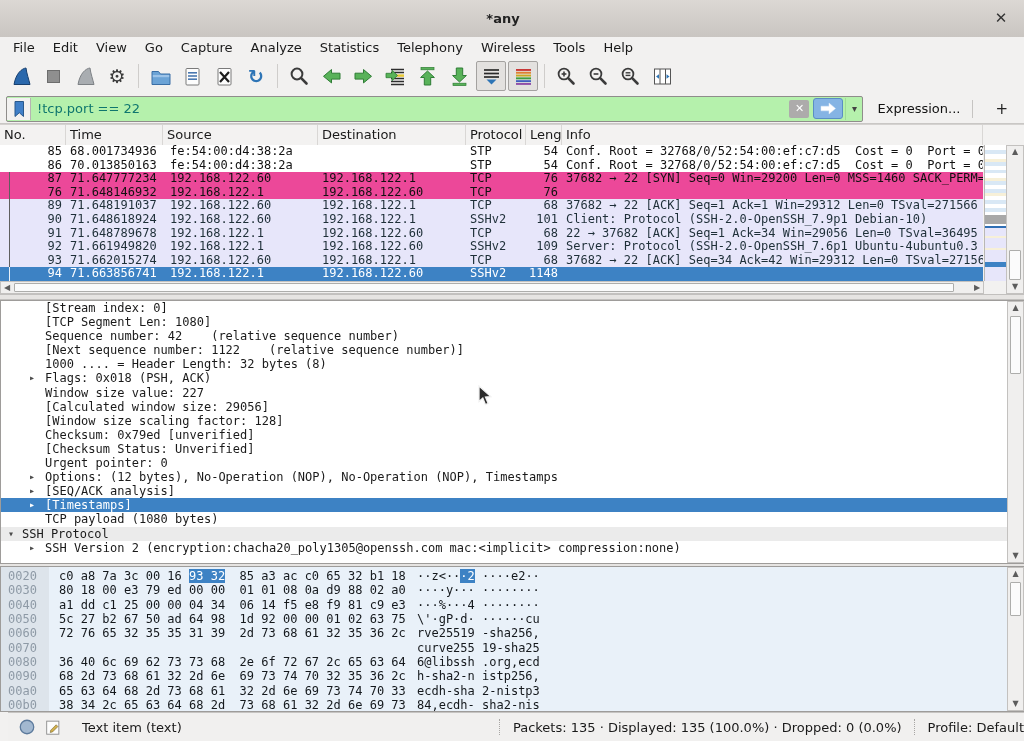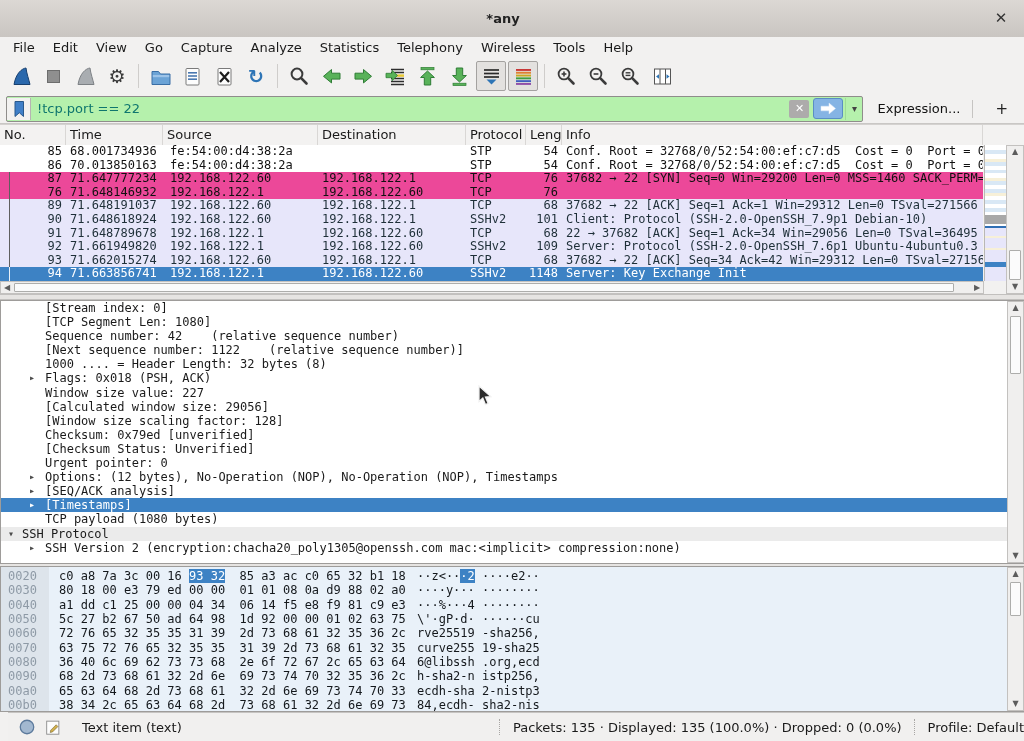--- a/index.html
+++ b/index.html
@@ -312,21 +312,21 @@
   <div id="plist-rows">
       <div class="prow mono white"><span class="c-no">85</span><span class="c-time">68.001734936</span><span class="c-src">fe:54:00:d4:38:2a</span><span class="c-dst"></span><span class="c-proto">STP</span><span class="c-len">54</span><span class="c-info">Conf. Root = 32768/0/52:54:00:ef:c7:d5  Cost = 0  Port = 0x8001</span></div>
       <div class="prow mono white"><span class="c-no">86</span><span class="c-time">70.013850163</span><span class="c-src">fe:54:00:d4:38:2a</span><span class="c-dst"></span><span class="c-proto">STP</span><span class="c-len">54</span><span class="c-info">Conf. Root = 32768/0/52:54:00:ef:c7:d5  Cost = 0  Port = 0x8001</span></div>
       <div class="prow mono gray"><div class="tick"></div><span class="c-no">87</span><span class="c-time">71.647777234</span><span class="c-src">192.168.122.60</span><span class="c-dst">192.168.122.1</span><span class="c-proto">TCP</span><span class="c-len">76</span><span class="c-info">37682 → 22 [SYN] Seq=0 Win=29200 Len=0 MSS=1460 SACK_PERM=1</span></div>
       <div class="prow mono gray"><div class="tick"></div><span class="c-no">76</span><span class="c-time">71.648146932</span><span class="c-src">192.168.122.1</span><span class="c-dst">192.168.122.60</span><span class="c-proto">TCP</span><span class="c-len">76</span></div>
       <div class="prow mono lavender"><div class="tick"></div><span class="c-no">89</span><span class="c-time">71.648191037</span><span class="c-src">192.168.122.60</span><span class="c-dst">192.168.122.1</span><span class="c-proto">TCP</span><span class="c-len">68</span><span class="c-info">37682 → 22 [ACK] Seq=1 Ack=1 Win=29312 Len=0 TSval=271566</span></div>
       <div class="prow mono lavender"><div class="tick"></div><span class="c-no">90</span><span class="c-time">71.648618924</span><span class="c-src">192.168.122.60</span><span class="c-dst">192.168.122.1</span><span class="c-proto">SSHv2</span><span class="c-len">101</span><span class="c-info">Client: Protocol (SSH-2.0-OpenSSH_7.9p1 Debian-10)</span></div>
       <div class="prow mono lavender"><div class="tick"></div><span class="c-no">91</span><span class="c-time">71.648789678</span><span class="c-src">192.168.122.1</span><span class="c-dst">192.168.122.60</span><span class="c-proto">TCP</span><span class="c-len">68</span><span class="c-info">22 → 37682 [ACK] Seq=1 Ack=34 Win=29056 Len=0 TSval=36495</span></div>
       <div class="prow mono lavender"><div class="tick"></div><span class="c-no">92</span><span class="c-time">71.661949820</span><span class="c-src">192.168.122.1</span><span class="c-dst">192.168.122.60</span><span class="c-proto">SSHv2</span><span class="c-len">109</span><span class="c-info">Server: Protocol (SSH-2.0-OpenSSH_7.6p1 Ubuntu-4ubuntu0.3</span></div>
       <div class="prow mono lavender"><div class="tick"></div><span class="c-no">93</span><span class="c-time">71.662015274</span><span class="c-src">192.168.122.60</span><span class="c-dst">192.168.122.1</span><span class="c-proto">TCP</span><span class="c-len">68</span><span class="c-info">37682 → 22 [ACK] Seq=34 Ack=42 Win=29312 Len=0 TSval=27156</span></div>
-      <div class="prow mono selected"><div class="tick"></div><span class="c-no">94</span><span class="c-time">71.663856741</span><span class="c-src">192.168.122.1</span><span class="c-dst">192.168.122.60</span><span class="c-proto">SSHv2</span><span class="c-len">1148</span><span class="c-info">Server: Key Exchange Init</span></div>
+      <div class="prow mono selected"><div class="tick"></div><span class="c-no">94</span><span class="c-time">71.663856741</span><span class="c-src">192.168.122.1</span><span class="c-dst">192.168.122.60</span><span class="c-proto">SSHv2</span><span class="c-len">1148</span></div>
     </div>
   <div id="minimap">
       <div style="height: 5px; background: rgb(255, 255, 255);"></div>
       <div style="height: 4px; background: rgb(217, 232, 245);"></div>
       <div style="height: 5px; background: rgb(255, 255, 255);"></div>
       <div style="height: 3px; background: rgb(247, 240, 216);"></div>
       <div style="height: 4px; background: rgb(217, 232, 245);"></div>
       <div style="height: 4px; background: rgb(255, 255, 255);"></div>
       <div style="height: 3px; background: rgb(217, 232, 245);"></div>
       <div style="height: 5px; background: rgb(255, 255, 255);"></div>
@@ -393,21 +393,21 @@
 
   <div class="splitter" style="top:564px;height:2px;border:none"></div>
 
   <div id="hexpane">
     <div id="hex-offset-strip"></div>
   <div class="hxrow"><span class="hx-off">0020</span><span class="hx-bytes"><span>c0 a8 7a 3c 00 16 </span><span class="hl">93 32</span><span>  85 a3 ac c0 65 32 b1 18</span></span><span class="hx-ascii"><span>··z&lt;··</span><span class="hl">·2</span><span> ····e2··</span></span></div>
       <div class="hxrow"><span class="hx-off">0030</span><span class="hx-bytes"><span>80 18 00 e3 79 ed 00 00  01 01 08 0a d9 88 02 a0</span></span><span class="hx-ascii"><span>····y··· ········</span></span></div>
       <div class="hxrow"><span class="hx-off">0040</span><span class="hx-bytes"><span>a1 dd c1 25 00 00 04 34  06 14 f5 e8 f9 81 c9 e3</span></span><span class="hx-ascii"><span>···%···4 ········</span></span></div>
       <div class="hxrow"><span class="hx-off">0050</span><span class="hx-bytes"><span>5c 27 b2 67 50 ad 64 98  1d 92 00 00 01 02 63 75</span></span><span class="hx-ascii"><span>\'·gP·d· ······cu</span></span></div>
       <div class="hxrow"><span class="hx-off">0060</span><span class="hx-bytes"><span>72 76 65 32 35 35 31 39  2d 73 68 61 32 35 36 2c</span></span><span class="hx-ascii"><span>rve25519 -sha256,</span></span></div>
-      <div class="hxrow"><span class="hx-off">0070</span><span class="hx-bytes"><span>63 75 72 76 65 32 35 35  31 39 2d 73 68 61 32 35</span></span><span class="hx-ascii"><span>curve255 19-sha25</span></span></div>
+      <div class="hxrow"><span class="hx-off">0070</span><span class="hx-ascii"><span>curve255 19-sha25</span></span></div>
       <div class="hxrow"><span class="hx-off">0080</span><span class="hx-bytes"><span>36 40 6c 69 62 73 73 68  2e 6f 72 67 2c 65 63 64</span></span><span class="hx-ascii"><span>6@libssh .org,ecd</span></span></div>
       <div class="hxrow"><span class="hx-off">0090</span><span class="hx-bytes"><span>68 2d 73 68 61 32 2d 6e  69 73 74 70 32 35 36 2c</span></span><span class="hx-ascii"><span>h-sha2-n istp256,</span></span></div>
       <div class="hxrow"><span class="hx-off">00a0</span><span class="hx-bytes"><span>65 63 64 68 2d 73 68 61  32 2d 6e 69 73 74 70 33</span></span><span class="hx-ascii"><span>ecdh-sha 2-nistp3</span></span></div>
       <div class="hxrow"><span class="hx-off">00b0</span><span class="hx-bytes"><span>38 34 2c 65 63 64 68 2d  73 68 61 32 2d 6e 69 73</span></span><span class="hx-ascii"><span>84,ecdh- sha2-nis</span></span></div>
     </div>
   <div id="hex-vscroll" class="scroll">
     <div class="sb-arrow" style="top:0">▲</div>
     <div class="sb-thumb" style="left:2px;right:2px;top:14px;height:34px"></div>
     <div class="sb-arrow" style="bottom:0">▼</div>
   </div>

